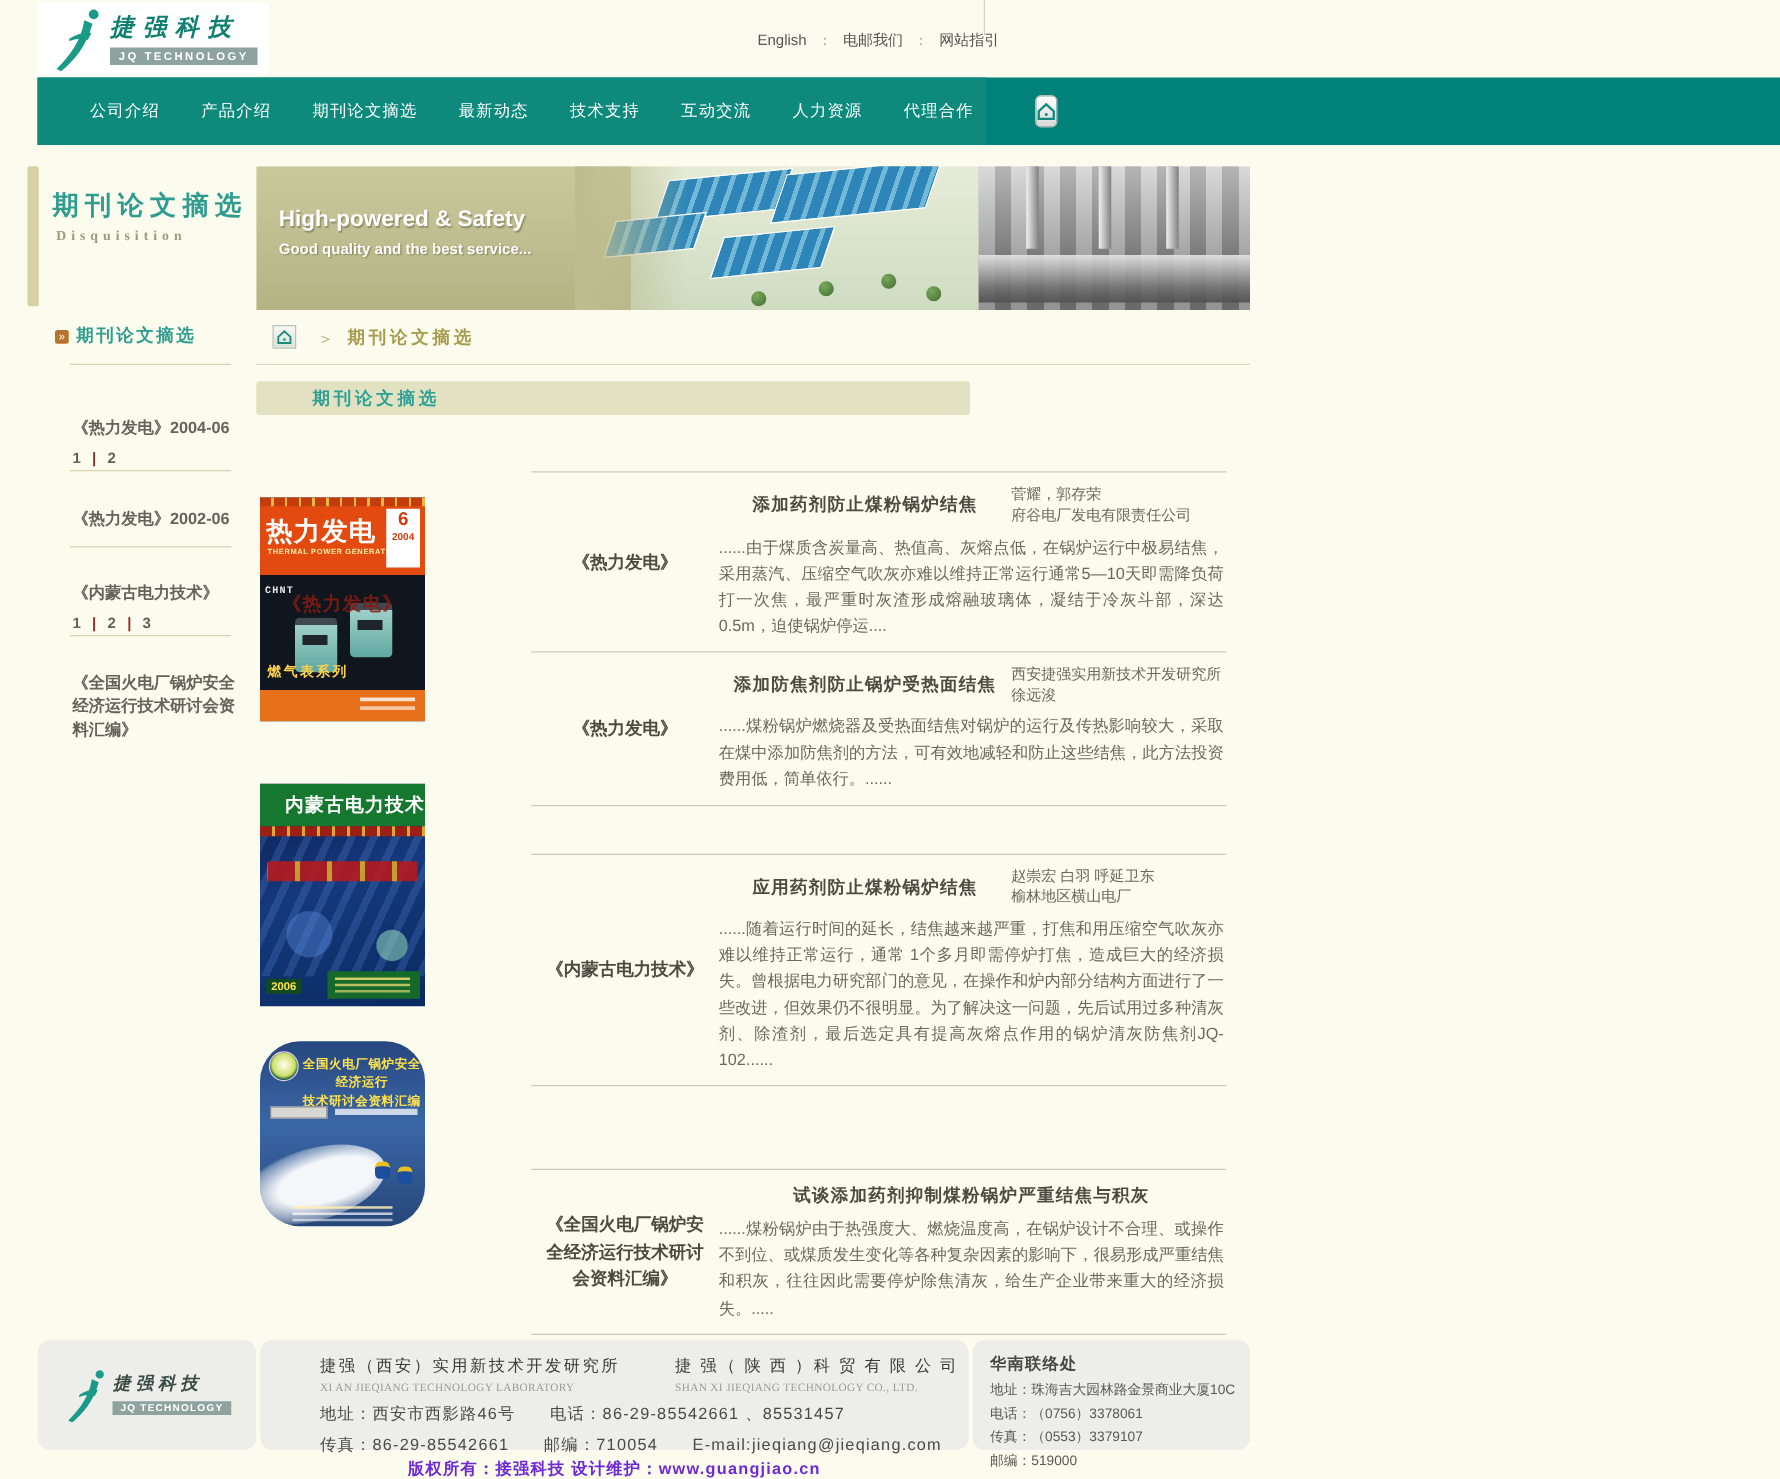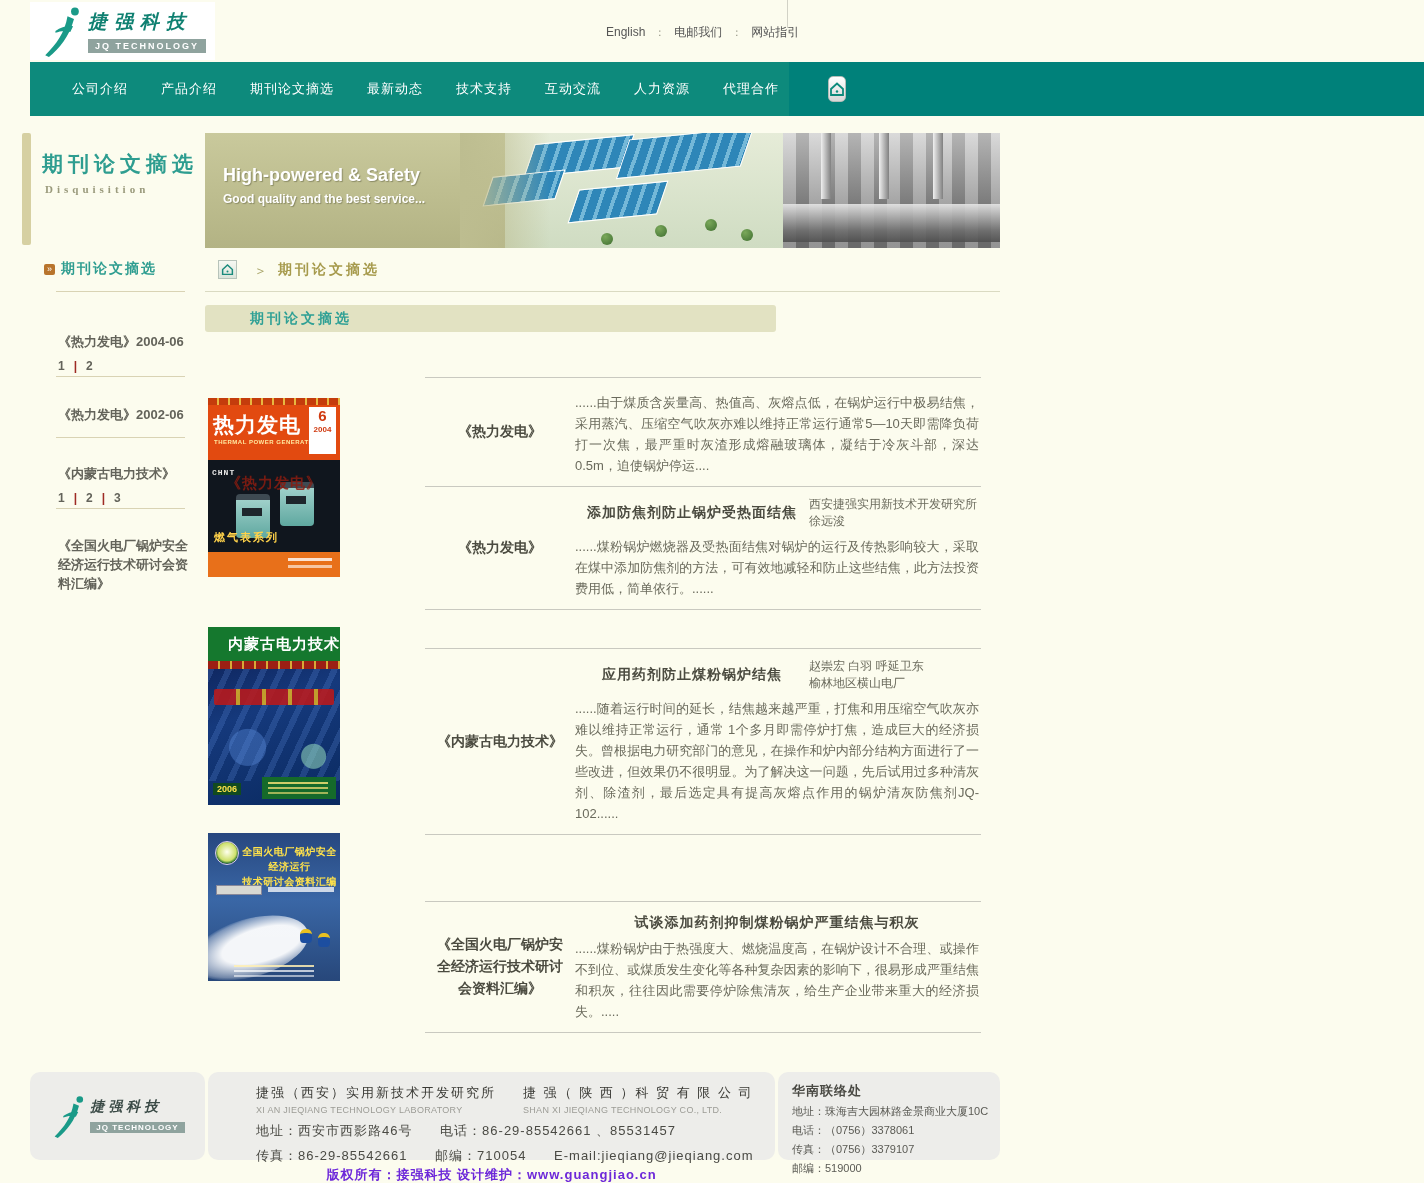--- a/index.html
+++ b/index.html
@@ -98,21 +98,21 @@
   .c2-slogan { position:absolute; left:6px; top:62px; width:120px; height:16px; background:repeating-linear-gradient(90deg,#c01818 0 22px,#e0b020 22px 26px); opacity:.85; border-radius:2px; filter:blur(.4px); }
   .c2-tech { position:absolute; left:0; top:42px; width:100%; height:112px;
      background:
        radial-gradient(circle at 80% 78%, rgba(150,220,190,.55) 0 12px, rgba(0,0,0,0) 13px),
        radial-gradient(circle at 30% 70%, rgba(90,140,220,.4) 0 18px, rgba(0,0,0,0) 19px),
        repeating-linear-gradient(115deg, rgba(120,170,255,.18) 0 6px, rgba(0,0,0,0) 6px 16px); }
   .c2-year { position:absolute; left:5px; bottom:10px; color:#ffe24a; font-size:9px; font-weight:bold; background:#114a20; padding:1px 4px; }
   .c2-caption { position:absolute; right:4px; bottom:6px; width:74px; height:22px; background:#156a2a; }
   .c2-caption i { position:absolute; left:6px; top:5px; width:60px; height:2px; background:rgba(255,230,120,.8); box-shadow:0 5px 0 rgba(255,230,120,.7), 0 10px 0 rgba(255,230,120,.6); }
 
-  .cover3 { left:208px; top:833px; height:148px; background:linear-gradient(180deg,#27477f 0%,#3a67a6 45%,#27477a 100%); }
+  .cover3 { left:208px; top:833px; height:148px; background:linear-gradient(180deg,#27477f 0%,#3a67a6 45%,#27477a 100%);border-radius:32px; }
   .c3-emblem { position:absolute; left:7px; top:8px; width:24px; height:24px; border-radius:50%; background:radial-gradient(circle at 50% 45%, #ffe,#cde06a 55%,#2a7030 70%, #163a6a 74%); border:1px solid #dce; }
   .c3-title { position:absolute; left:34px; top:11px; right:3px; color:#ffe24a; font-weight:bold; font-size:10px; line-height:1.5; text-align:center; letter-spacing:.5px; }
   .c3-chip { position:absolute; left:8px; top:52px; width:46px; height:10px; background:#d8d8d2; border:1px solid #889; }
   .c3-line { position:absolute; left:60px; top:54px; width:66px; height:5px; background:rgba(255,255,255,.75); }
   .c3-steam { position:absolute; left:-18px; top:86px; width:120px; height:58px; border-radius:50%; transform:rotate(-16deg);
       background:radial-gradient(ellipse at 60% 50%, rgba(255,255,255,.95) 0 40%, rgba(255,255,255,.35) 68%, rgba(255,255,255,0) 75%); }
   .worker { position:absolute; width:12px; height:14px; border-radius:40% 40% 30% 30%; background:#1c4ea0; border-top:4px solid #e8c020; }
   .c3-foot i { position:absolute; left:26px; bottom:14px; width:80px; height:2px; background:rgba(255,240,180,.85); box-shadow:0 5px 0 rgba(255,255,255,.7), 0 10px 0 rgba(255,255,255,.55); }
 
   
@@ -129,21 +129,21 @@
   .art-authors { width:170px; font-size:12px; color:#6a6a5c; line-height:1.4; padding-top:1px; }
   .art-abstract { font-size:13px; color:#6a6a5c; line-height:1.62; margin-top:6px; text-align:justify; }
 
   
   .fbox { top:1072px; height:88px; background:#ededea; border-radius:10px; }
   .f-left { left:30px; width:175px; display:flex; align-items:center; justify-content:center; }
   .f-left .logo-cn { font-size:14px; letter-spacing:4px; color:#3a4a46; }
   .f-left .logo-chip { font-size:8px; letter-spacing:1px; padding:1px 6px; }
   .f-left .logo-swoosh { width:36px; height:44px; }
   .f-mid { left:208px; width:567px; padding:12px 0 0 48px; }
-  .fm-row1 { display:flex; gap:27px; }
+  .fm-row1 { display:flex; gap:44px;font-family:Liberation Serif, serif; }
   .fm-cn { font-size:13px; color:#3a3a35; letter-spacing:2px; white-space:nowrap; }
   .fm-en { font-size:9px; color:#9c9c96; letter-spacing:.3px; margin-top:3px; white-space:nowrap; }
   .fm-line { margin-top:7px; font-size:13px; color:#4a4a44; white-space:nowrap; }
   .fm-line b { font-weight:normal; letter-spacing:1px; }
   .fm-gap { display:inline-block; width:24px; }
   .f-right { left:778px; width:222px; padding:10px 14px; }
   .fr-title { font-size:13px; font-weight:bold; color:#4a4a44; letter-spacing:1px; }
   .fr-line { font-size:11px; color:#5a5a54; margin-top:4px; white-space:nowrap; }
   .copyright { left:208px; top:1166px; width:567px; text-align:center; color:#6d28d9; font-weight:bold; font-size:13px; letter-spacing:1px; }
 </style>
@@ -312,20 +312,27 @@
       <i></i>
     </div>
 </div>
 
 <div class="abs articles" data-interactable="false">
 
   <div class="group" data-interactable="false">
     <div class="article" data-interactable="false">
       <div class="journal" data-interactable="false">《热力发电》</div>
       <div class="content">
+        <div class="art-head">
+          <div class="art-title" data-interactable="true">添加药剂防止煤粉锅炉结焦</div>
+          <div class="art-authors" data-interactable="false">
+            <div data-interactable="false">菅耀，郭存荣</div>
+            <div data-interactable="false">府谷电厂发电有限责任公司</div>
+          </div>
+        </div>
         <div class="art-abstract" data-interactable="false">......由于煤质含炭量高、热值高、灰熔点低，在锅炉运行中极易结焦，采用蒸汽、压缩空气吹灰亦难以维持正常运行通常5—10天即需降负荷打一次焦，最严重时灰渣形成熔融玻璃体，凝结于冷灰斗部，深达0.5m，迫使锅炉停运....</div>
       </div>
     </div>
     <div class="article" data-interactable="false">
       <div class="journal" data-interactable="false">《热力发电》</div>
       <div class="content">
         <div class="art-head">
           <div class="art-title" data-interactable="true">添加防焦剂防止锅炉受热面结焦</div>
           <div class="art-authors" data-interactable="false">
             <span data-interactable="false">西安捷强实用新技术开发研究所</span>
@@ -398,17 +405,17 @@
     <b data-interactable="false">传真：86-29-85542661</b><span class="fm-gap"></span>
     <b data-interactable="false">邮编：710054</b><span class="fm-gap"></span>
     <b data-interactable="true">E-mail:jieqiang@jieqiang.com</b>
   </div>
 </div>
 
 <div class="abs fbox f-right" data-interactable="false">
   <div class="fr-title" data-interactable="false">华南联络处</div>
   <div class="fr-line" data-interactable="false">地址：珠海吉大园林路金景商业大厦10C</div>
   <div class="fr-line" data-interactable="false">电话：（0756）3378061</div>
-  <div class="fr-line" data-interactable="false">传真：（0756）3379107</div>
+  <div class="fr-line" data-interactable="false">传真：（0553）3379107</div>
   <div class="fr-line" data-interactable="false">邮编：519000</div>
 </div>
 
 <div class="abs copyright" data-interactable="true">版权所有：接强科技 设计维护：www.guangjiao.cn</div>
 
 </body></html>

